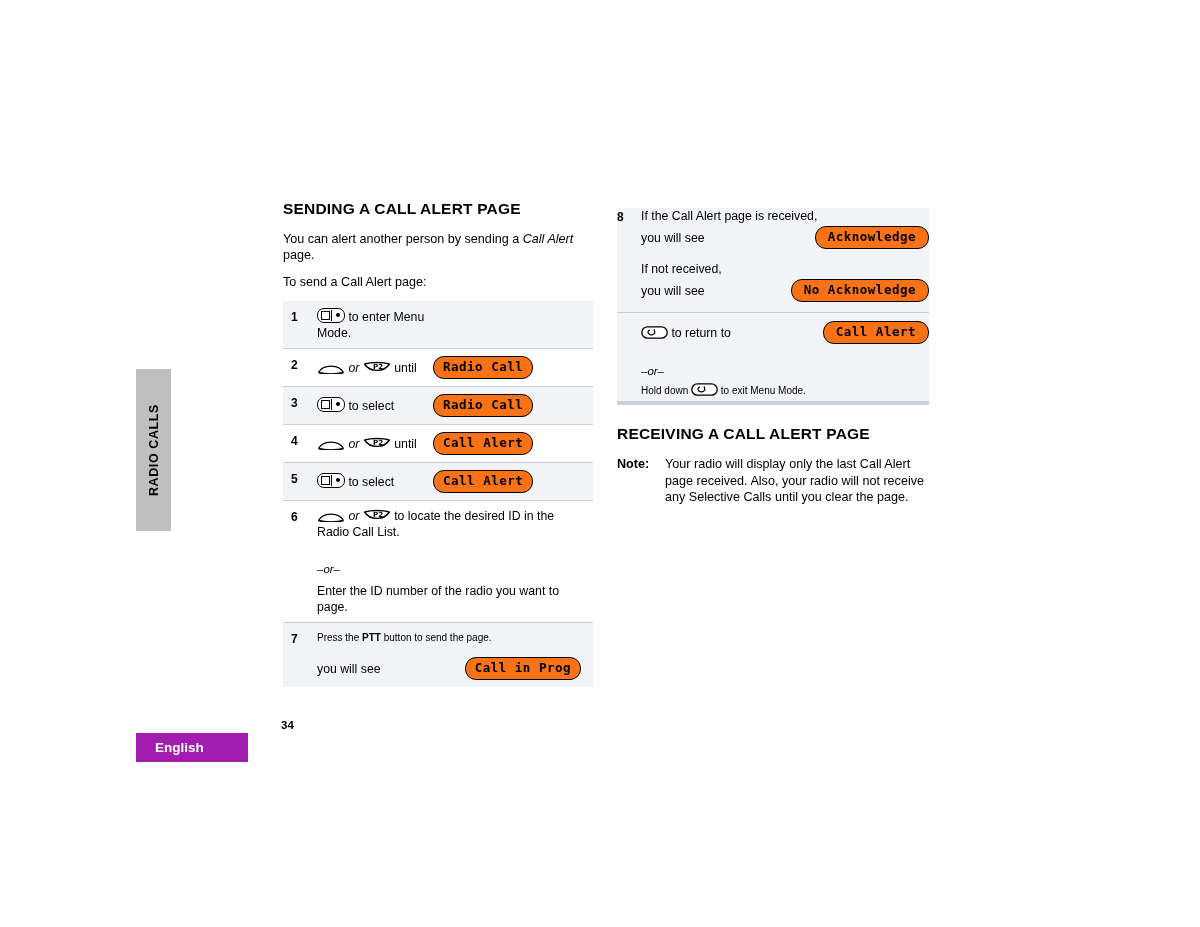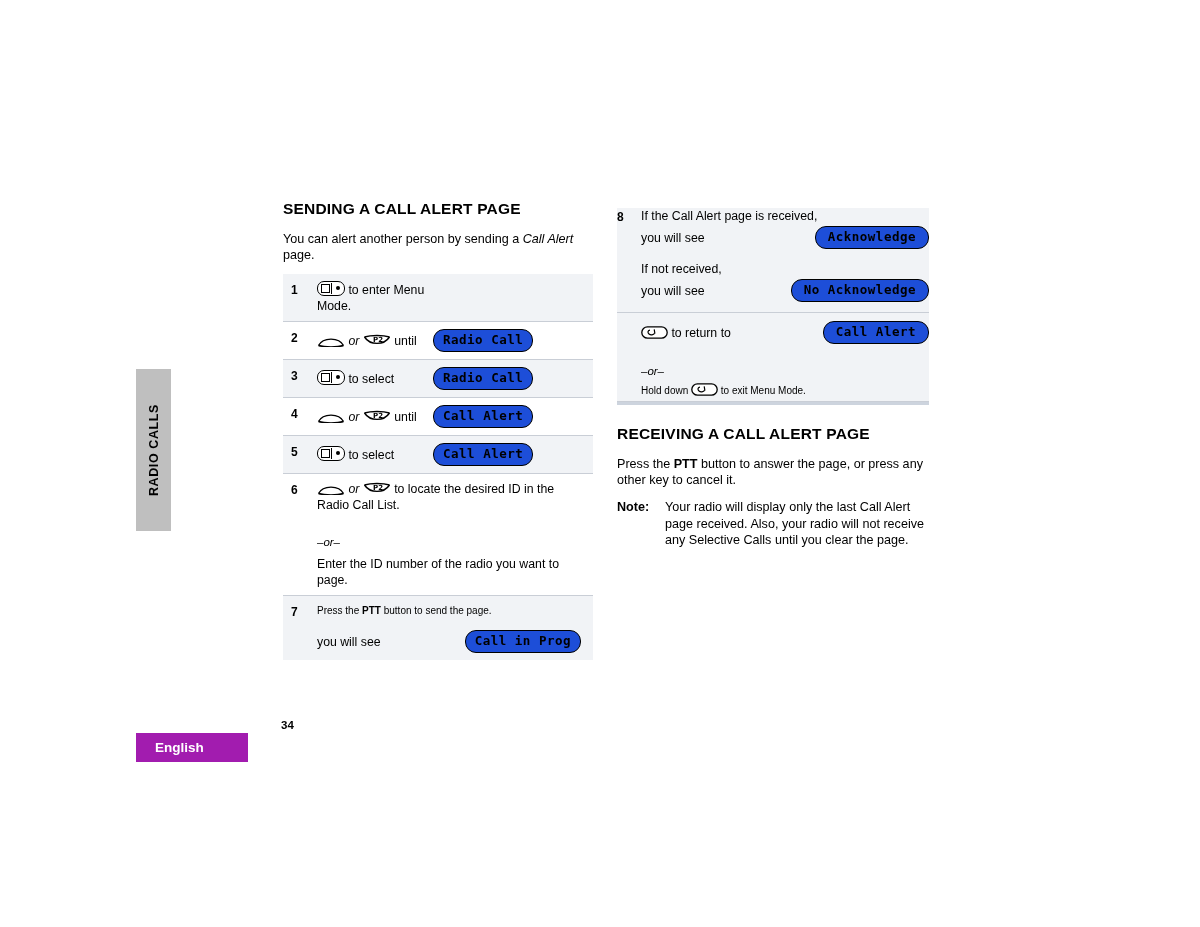--- a/index.html
+++ b/index.html
@@ -131,21 +131,21 @@
   
   .lcd {
     display: inline-block;
     border: 1.6px solid #000;
     border-radius: 11px;
     padding: 3px 9px 4px 9px;
     font-family: "DejaVu Sans Mono", monospace;
     font-size: 12.5px;
     font-weight: bold;
     letter-spacing: 0.5px;
-    background: #1d4ed8;
+    background: #f97316;
     white-space: nowrap;
     line-height: 14px;
   }
   .lcd.wide { padding: 3px 12px 4px 12px; }
   .key-menu {
     width: 26px; height: 13px;
     border: 1.4px solid #000;
     border-radius: 7px;
     position: relative;
     display: inline-block;
@@ -257,20 +257,21 @@
   <div class="lang-badge">
     <span>English</span>
   </div>
   <div class="page-number">34</div>
 
   <div class="col-left">
     <h1 class="sec-title">SENDING A CALL ALERT PAGE</h1>
 
     <p class="body"><span>You can alert another person by sending a </span><span class="ital">Call Alert</span><span> page.</span></p>
 
+    <p class="body">To send a Call Alert page:</p>
 
     <table class="steps">
       <tbody>
           <tr class="shade">
         <td class="num">1</td>
         <td class="txt">
           <span class="key-menu"><span class="key-sep"></span></span><span> to enter Menu Mode.</span>
         </td>
         <td class="disp"></td>
       </tr>
@@ -410,21 +411,20 @@
               </svg>
           </span><span> to exit Menu Mode.</span>
         </div>
       </div>
       <div class="hr-bottom"></div>
     </div>
 
     <h1 class="sec-title" style="margin-top:20px;">RECEIVING A CALL ALERT PAGE</h1>
 
 
-    <p class="body"><span>Press the </span><span class="bold">PTT</span><span> button to answer the page, or press any other key to cancel it.</span></p>
 
     <div class="note-grid">
       <div class="nlabel">Note:</div>
       <div>Your radio will display only the last Call Alert page received. Also, your radio will not receive any Selective Calls until you clear the page.</div>
     </div>
   </div>
 
 </div>
 
 </body></html>

